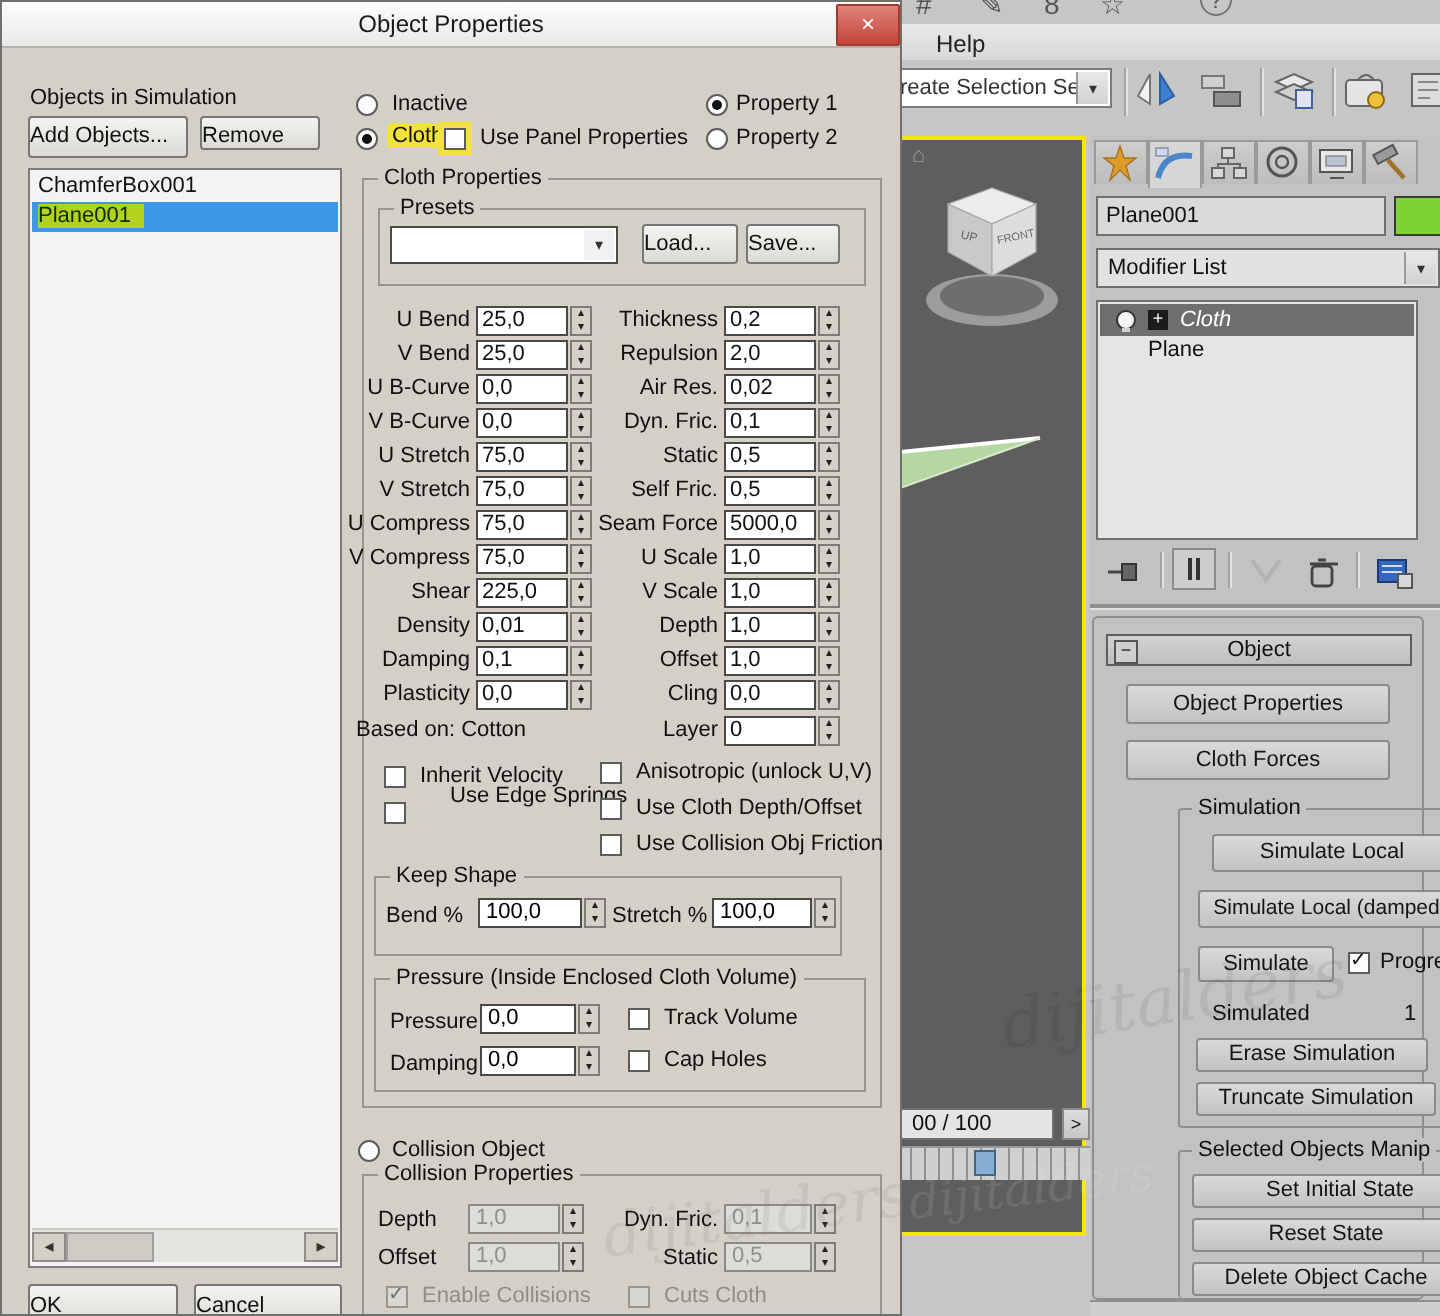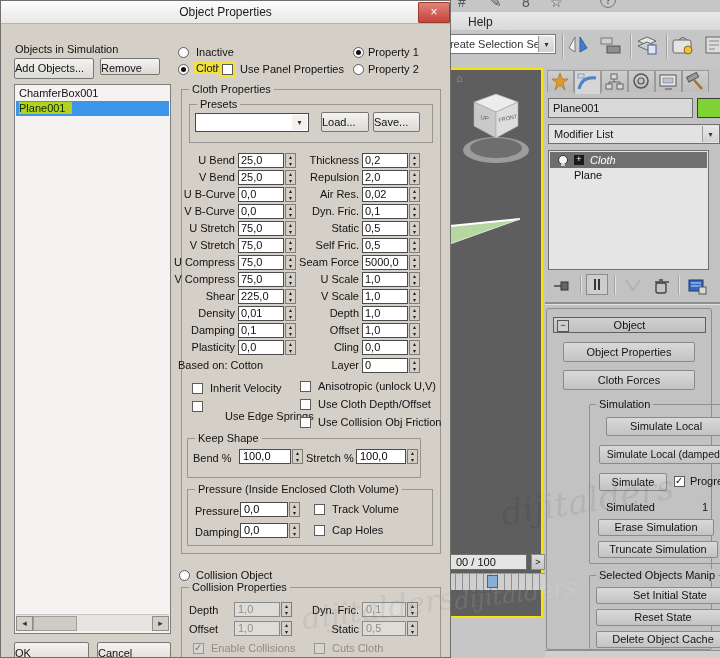--- a/index.html
+++ b/index.html
@@ -556,21 +556,21 @@
         <i>▴</i>
         <i>▾</i>
       </span>
     </div>
 
   <span class="lbl" style="left:177px;top:358px;text-align:center;">Based on: Cotton</span>
 
   <span class="cb" style="left:191px;top:382px;"></span>
   <span class="lbl" style="left:209px;top:381px;">Inherit Velocity</span>
   <span class="cb" style="left:191px;top:400px;"></span>
-  <span class="lbl" style="left:209px;top:409px;padding-left:15px;">Use Edge Springs</span>
+  <span class="lbl" style="left:209px;top:391px;padding-left:15px;">Use Edge Springs</span>
   <span class="cb" style="left:299px;top:380px;"></span>
   <span class="lbl" style="left:317px;top:379px;">Anisotropic (unlock U,V)</span>
   <span class="cb" style="left:299px;top:398px;"></span>
   <span class="lbl" style="left:317px;top:397px;">Use Cloth Depth/Offset</span>
   <span class="cb" style="left:299px;top:416px;"></span>
   <span class="lbl" style="left:317px;top:415px;">Use Collision Obj Friction</span>
 
   <div class="grp" style="left:186px;top:437px;width:234px;height:40px;">
     <span class="gtitle">Keep Shape</span>
   </div>

